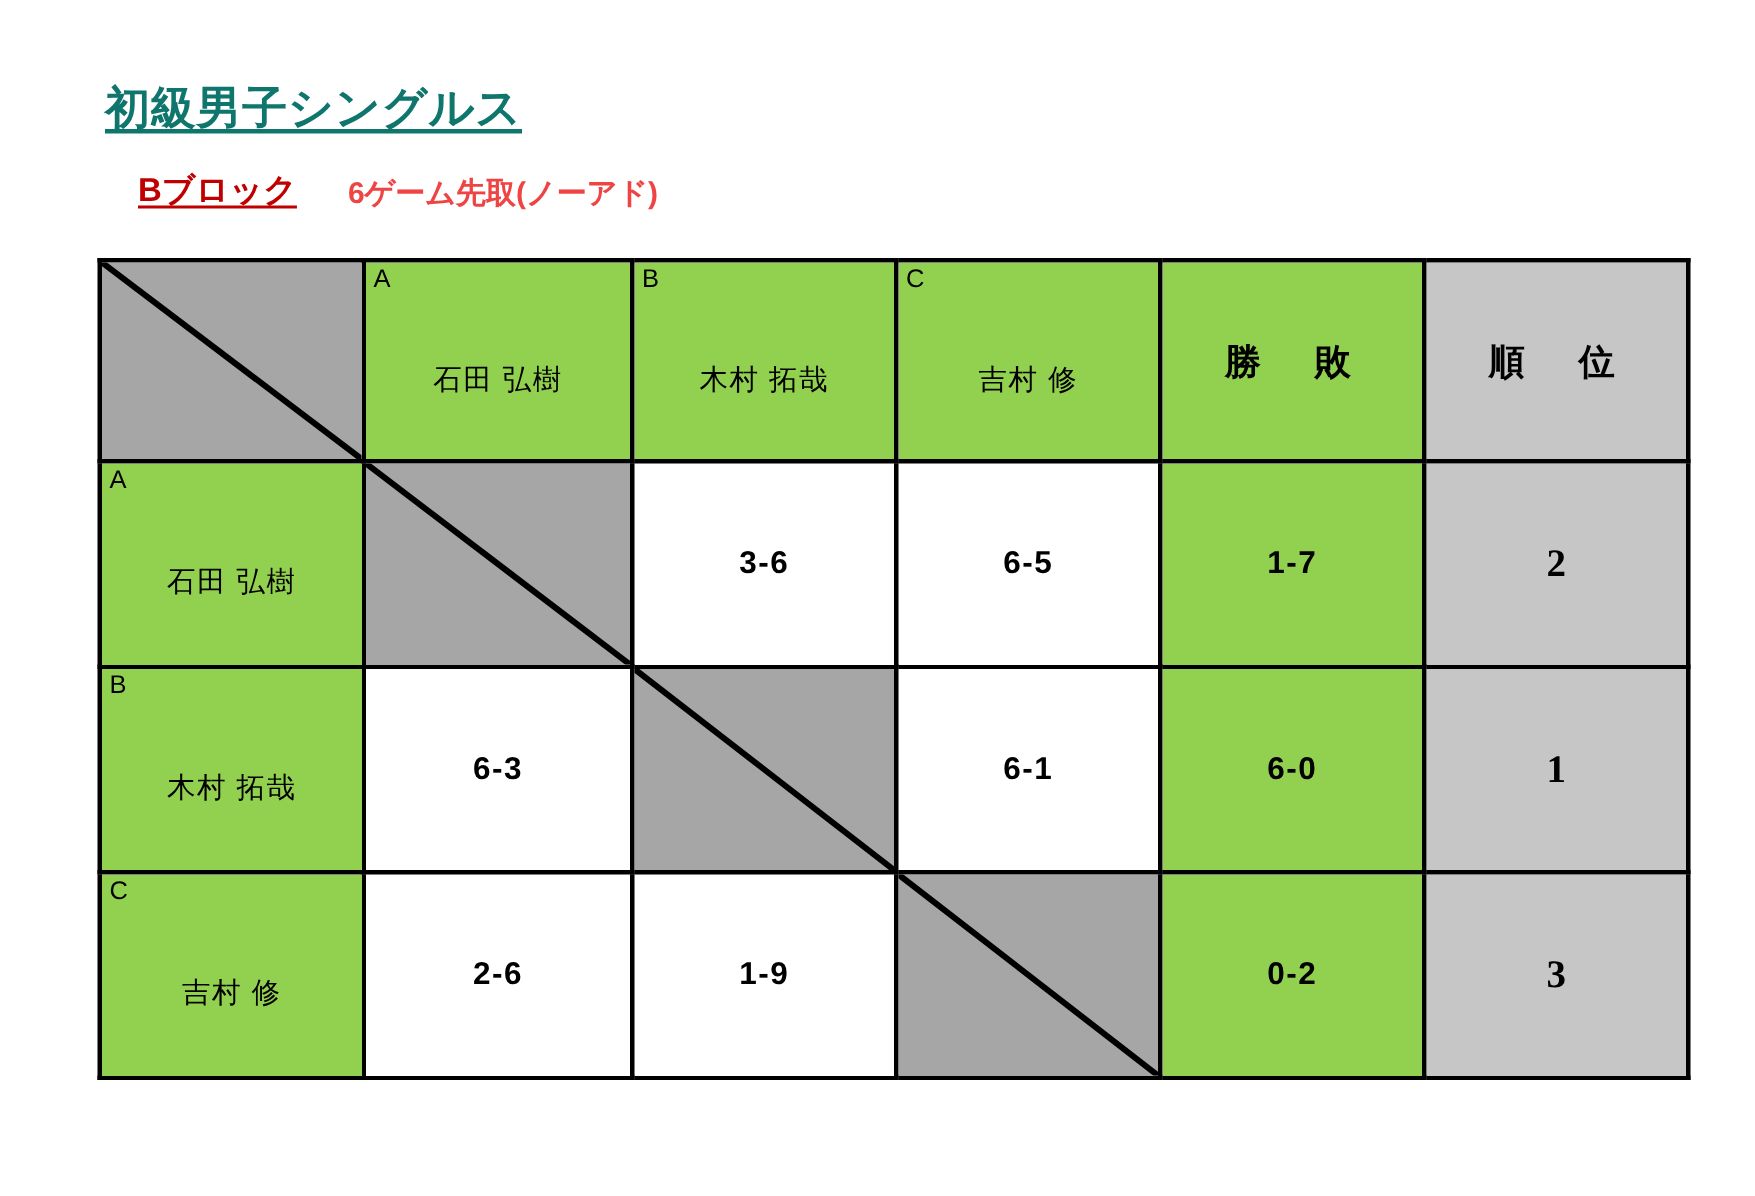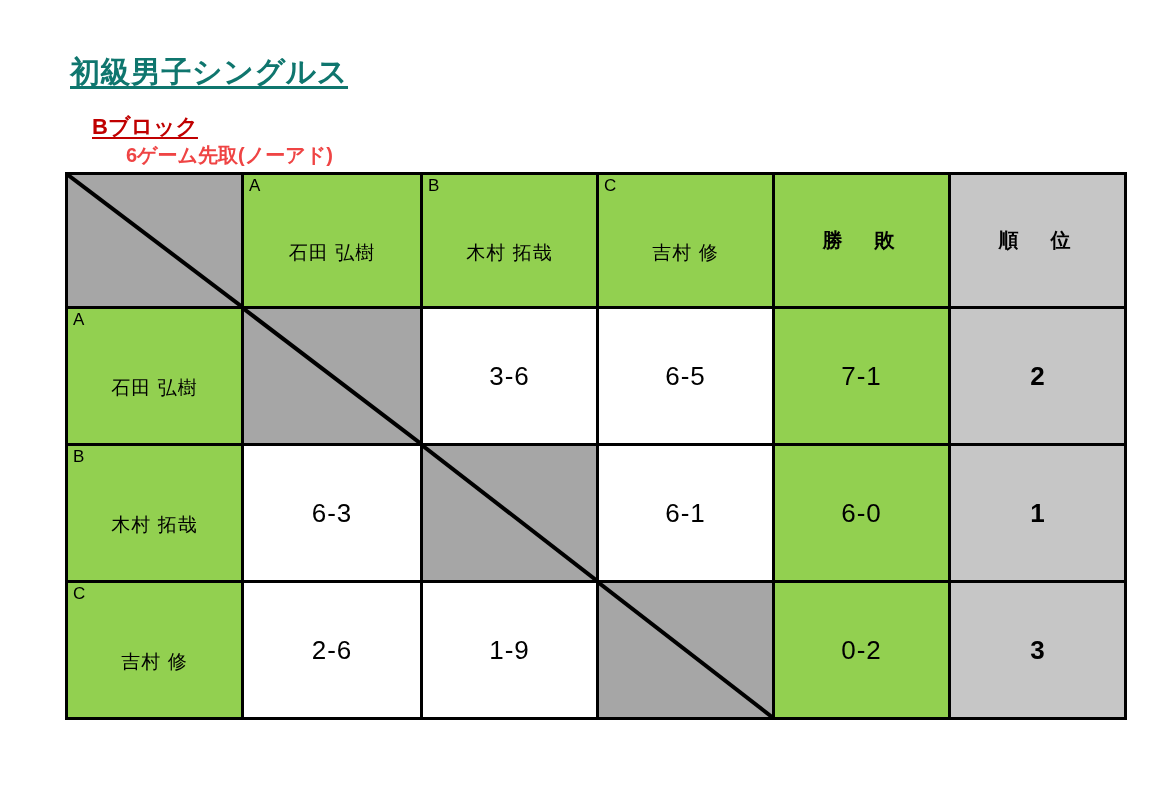--- a/index.html
+++ b/index.html
@@ -33,23 +33,22 @@
     text-underline-offset: 4px;
     letter-spacing: 0.5px;
     white-space: nowrap;
   }
 
   .subtitle-row {
     position: absolute;
     left: 92px;
     top: 112px;
     display: flex;
-    align-items: flex-start;
+    align-items: flex-end;
     white-space: nowrap;
-    flex-direction: column;
   }
   .subtitle-block {
     font-size: 22px;
     font-weight: bold;
     color: #c00000;
     text-decoration: underline;
     text-underline-offset: 3px;
   }
   .subtitle-rule {
     font-size: 20px;
@@ -79,49 +78,49 @@
   col.c-player { width: 179px; }
   col.c-res    { width: 176px; }
   col.c-wl     { width: 176px; }
   col.c-rank   { width: 176px; }
 
   tr.head td { height: 131px; }
   tr.body td { height: 134px; }
 
   .green { background: #92d050; }
   .grey  { background: #a6a6a6; }
-  .lightgrey { background: #c6c6c6; }
+  .lightgrey { background: #c6c6c6; font-family: Liberation Serif, serif; }
   .white { background: #ffffff; }
 
   .corner-letter {
     position: absolute;
     top: 2px;
     left: 5px;
     font-size: 17px;
     font-weight: normal;
     line-height: 1;
   }
 
   .name {
     font-size: 19px;
     letter-spacing: 1px;
     display: block;
     margin-top: 24px;
     text-align: center;
   }
 
   .hdr-label {
-    font-size: 20px;
+    font-size: 24px;
     font-weight: bold;
     letter-spacing: 6px;
   }
 
   .score {
-    font-size: 26px;
-    font-weight: normal;
+    font-size: 21px;
+    font-weight: bold;
     letter-spacing: 1px;
   }
 
   .rank {
     font-size: 26px;
     font-weight: bold;
   }
 
   
   .diag svg {
@@ -190,21 +189,21 @@
             <line x1="0" y1="0" x2="100" y2="100" stroke="#000" style="stroke-width:4" vector-effect="non-scaling-stroke"></line>
           </svg>
         </td>
         <td class="white">
           <span class="score">3-6</span>
         </td>
         <td class="white">
           <span class="score">6-5</span>
         </td>
         <td class="green">
-          <span class="score">7-1</span>
+          <span class="score">1-7</span>
         </td>
         <td class="lightgrey">
           <span class="rank">2</span>
         </td>
       </tr>
 
       <tr class="body">
         <td class="green">
           <span class="corner-letter">B</span>
           <span class="name">木村 拓哉</span>

